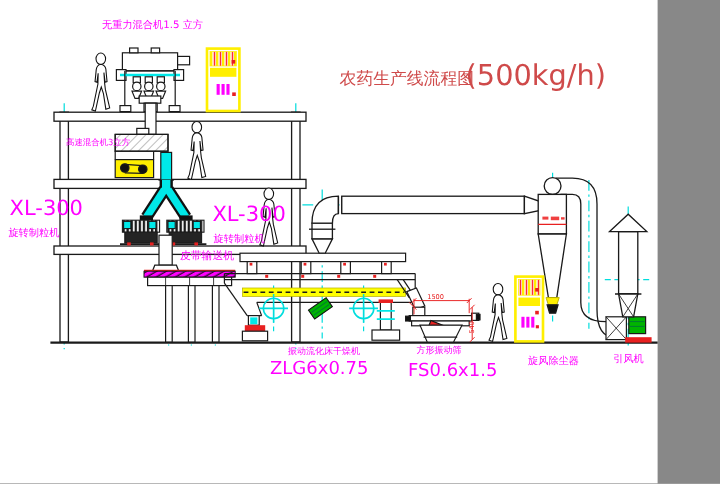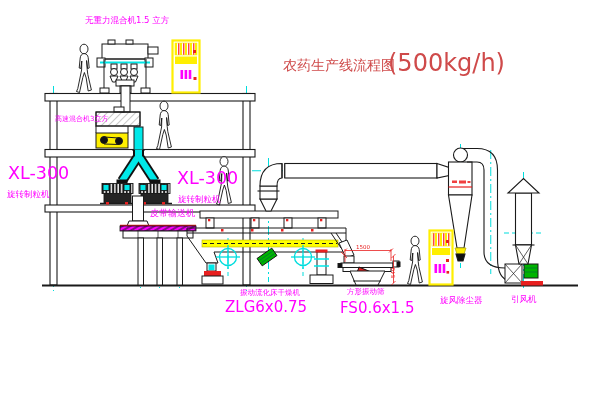--- a/index.html
+++ b/index.html
@@ -1,16 +1,16 @@
 <!DOCTYPE html>
 <html><head>
 <meta charset="utf-8">
 <style>
   html,body{margin:0;padding:0;background:#888;}
-  .stage{position:relative;width:600px;height:403px;background:#ffffff;overflow:hidden;
+  .stage{position:relative;width:548px;height:403px;background:#ffffff;overflow:hidden;
          font-family:"DejaVu Sans", sans-serif;}
   .stage svg{position:absolute;left:0;top:0;}
   text{font-family:"DejaVu Sans", sans-serif;}
   .lbl{fill:#ff00ff;}
   .titleRed{fill:#cf4a4a;}
   .dimRed{fill:#e82020;}
 </style>
 </head>
 <body>
 

